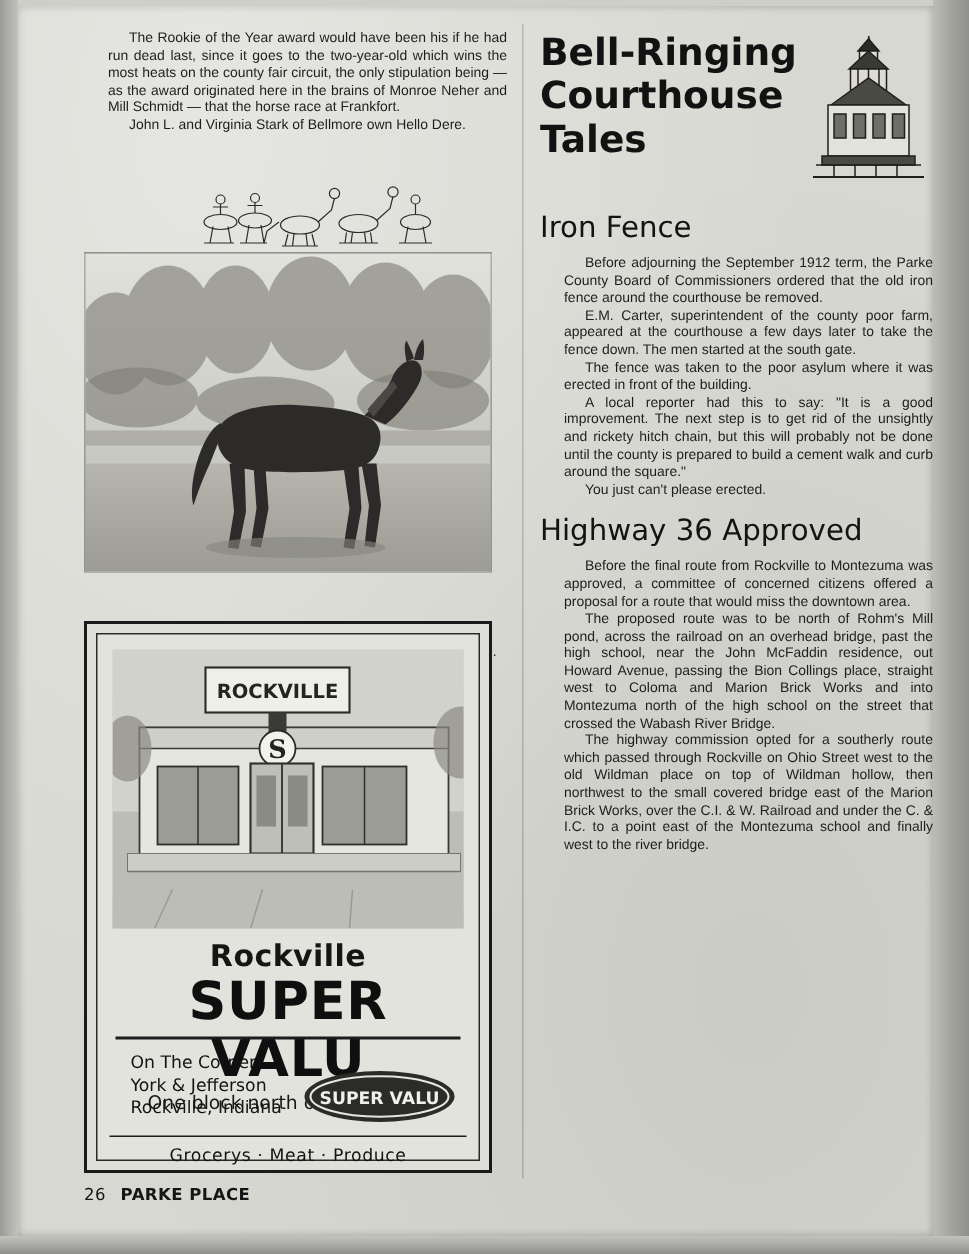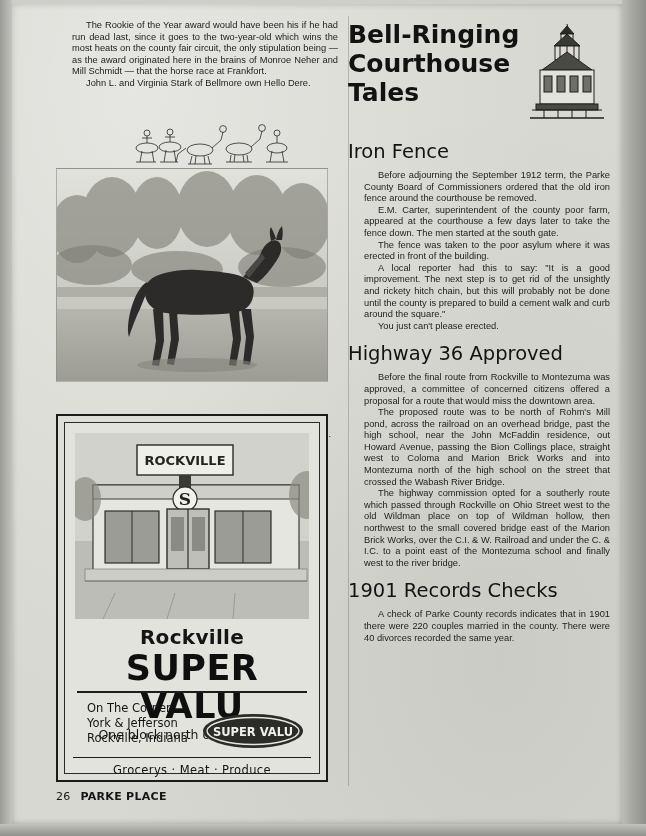--- a/index.html
+++ b/index.html
@@ -60,21 +60,21 @@
 
   
   .col-left {
     position: absolute;
     left: 56px;
     top: 20px;
     width: 282px;
   }
   .col-right {
     position: absolute;
-    left: 348px;
+    left: 360px;
     top: 20px;
     width: 262px;
   }
   .divider {
     position: absolute;
     left: 348px;
     top: 16px;
     width: 1px;
     height: 770px;
     background: rgba(0,0,0,0.18);
@@ -463,25 +463,19 @@
 
     <div>
       <div class="sec-head">Highway 36 Approved</div>
       <div class="body-text">
         <p>Before the final route from Rockville to Montezuma was approved, a committee of concerned citizens offered a proposal for a route that would miss the downtown area.</p>
         <p>The proposed route was to be north of Rohm's Mill pond, across the railroad on an overhead bridge, past the high school, near the John McFaddin residence, out Howard Avenue, passing the Bion Collings place, straight west to Coloma and Marion Brick Works and into Montezuma north of the high school on the street that crossed the Wabash River Bridge.</p>
         <p>The highway commission opted for a southerly route which passed through Rockville on Ohio Street west to the old Wildman place on top of Wildman hollow, then northwest to the small covered bridge east of the Marion Brick Works, over the C.I. &amp; W. Railroad and under the C. &amp; I.C. to a point east of the Montezuma school and finally west to the river bridge.</p>
       </div>
     </div>
 
-    <div>
-      <div class="sec-head">1901 Records Checks</div>
-      <div class="body-text">
-        <p>A check of Parke County records indicates that in 1901 there were 220 couples married in the county. There were 40 divorces recorded the same year.</p>
-      </div>
-    </div>
   </div>
 
   <div class="footer">
     <span>26</span>
     <b style="margin-left:6px;">PARKE PLACE</b>
   </div>
 </div>
 
 </body></html>

